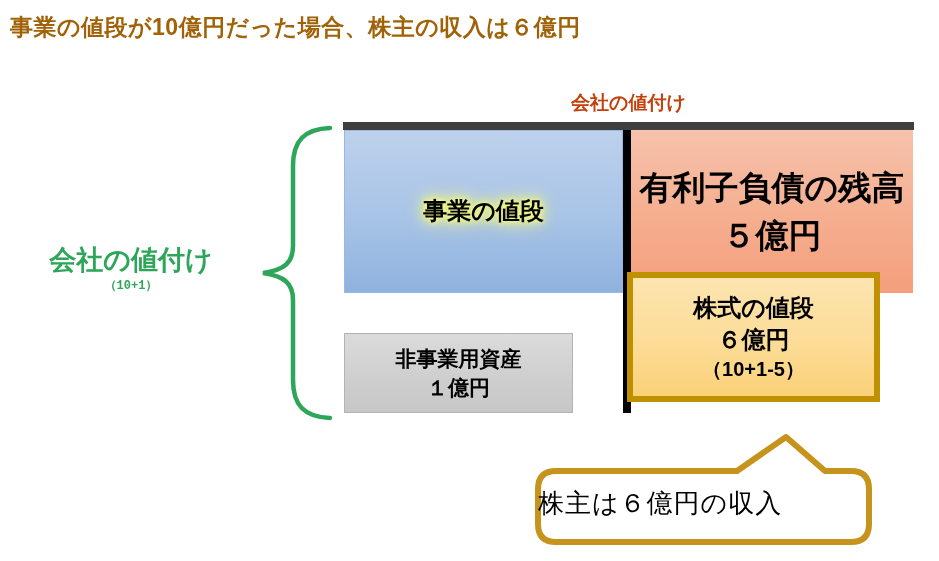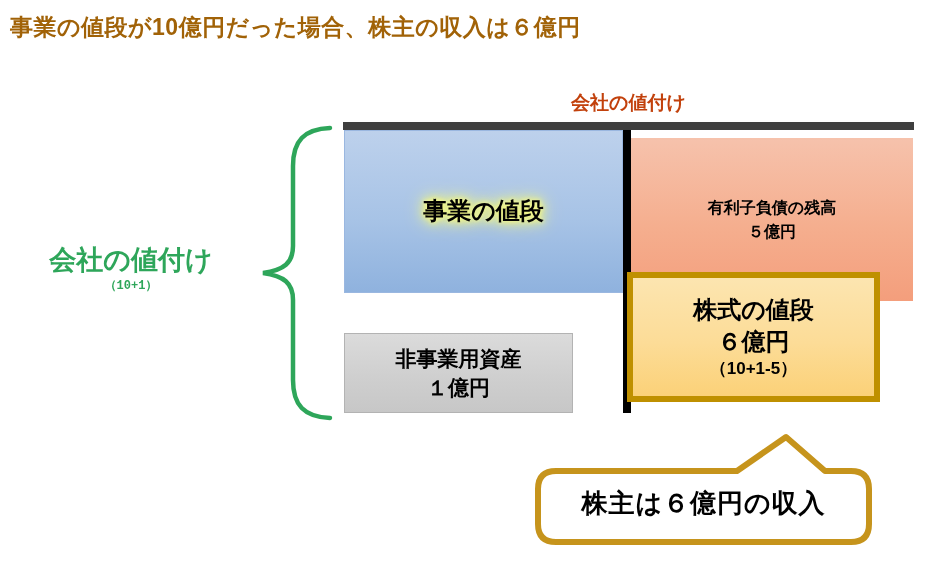--- a/index.html
+++ b/index.html
@@ -28,47 +28,47 @@
     border:1px solid #9ab7e0;box-sizing:border-box;
     font-size:24px;line-height:1.45;gap:33px;
   }
   .glow{
     text-shadow:0 0 4px #f8fa8c,0 0 8px #f4f870,0 0 14px #f1f678,0 0 22px #f6f9a0;
   }
   .divider{
     position:absolute;left:623px;top:130px;width:8px;height:283px;background:#000;
   }
   .box-debt{
-    left:631px;top:138px;width:282px;height:163px;
+    left:631px;top:130px;width:282px;height:163px;
     background:linear-gradient(180deg,#f6c2ac 0%,#f5ae8e 55%,#f49e7c 100%);
-    font-size:16px;line-height:1.45;
+    font-size:33px;line-height:1.45;
   }
   .box-nonbiz{
     left:344px;top:333px;width:229px;height:80px;
     background:linear-gradient(180deg,#dbdbdb 0%,#cfcfcf 55%,#c7c7c7 100%);
     border:1px solid #b3b3b3;box-sizing:border-box;
     font-size:21px;line-height:1.4;
   }
   .box-equity{
     left:627px;top:272px;width:253px;height:130px;
     background:linear-gradient(180deg,#fce5b0 0%,#fcdc97 55%,#fbd178 100%);
     border:6px solid #bf9000;box-sizing:border-box;
     font-size:24px;line-height:1.35;
   }
-  .box-equity .formula{font-size:17px;line-height:1.3;}
+  .box-equity .formula{font-size:20px;line-height:1.3;}
   .left-summary{
     position:absolute;left:0px;top:242px;width:262px;text-align:center;
     color:#2ea65a;font-weight:bold;line-height:1.35;
   }
   .left-summary .l1,.left-summary .l2{font-size:27px;}
   .left-summary .l3{font-size:12px;font-family:Liberation Mono, monospace;}
   .shape-layer{position:absolute;left:0;top:0;width:939px;height:561px;pointer-events:none;}
   .callout-text{
-    position:absolute;left:538px;top:486px;width:331px;text-align:center;
-    font-size:26px;font-weight:bold;color:#000;letter-spacing:1px;
+    position:absolute;left:538px;top:486px;width:331px;text-align:left;
+    font-size:26px;font-weight:normal;color:#000;letter-spacing:1px;
   }
 </style>
 </head>
 <body>
 
 <div class="canvas">
 
   <div class="page-title">事業の値段が10億円だった場合、株主の収入は６億円</div>
 
   <div class="chart-caption">会社の値付け</div>

